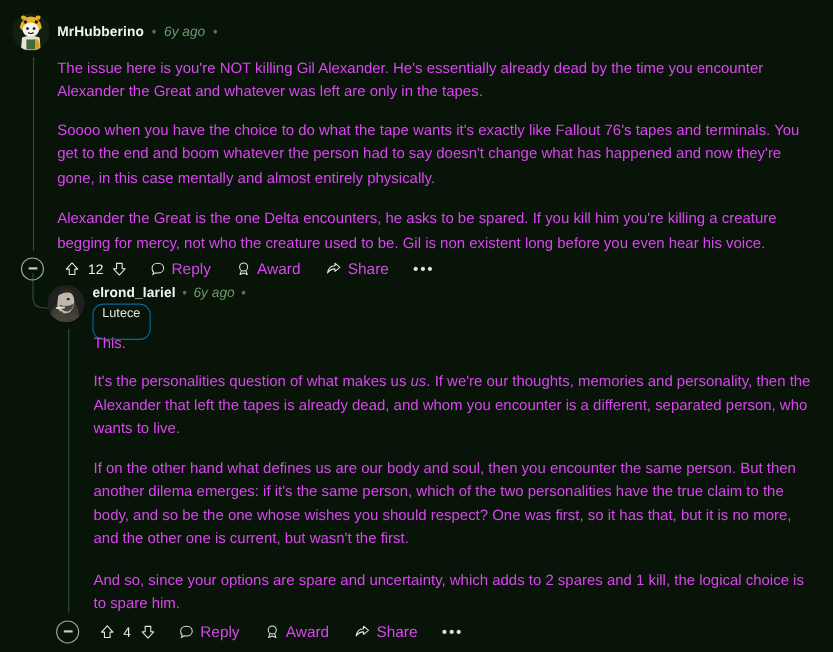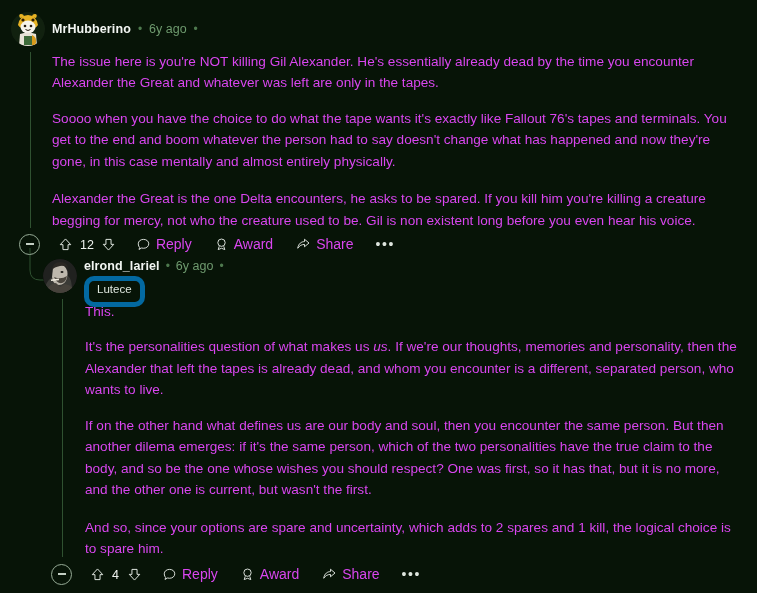--- a/index.html
+++ b/index.html
@@ -39,27 +39,28 @@
   .uname {
     font-size: 12.5px;
     font-weight: bold;
     color: #f2f5f2;
     letter-spacing: .1px;
   }
   .meta-dot { color: #4e7a4e; font-size: 12px; line-height: 1; }
   .age {
     font-size: 12.5px;
     color: #6e9a6e;
+    font-style: italic;
   }
 
   .flair {
     display: inline-block;
-    border: 5px solid #0369a1;
+    border: 1px solid #0369a1;
     border-radius: 10px;
-    padding: 1px 8px 6px;
+    padding: 1px 8px 16px;
     font-size: 11.5px;
     color: #dfe7df;
     line-height: 1.25;
   }
 
   .body-text {
     font-size: 13.6px;
     line-height: 1.58;
     color: #d946ef;
   }

